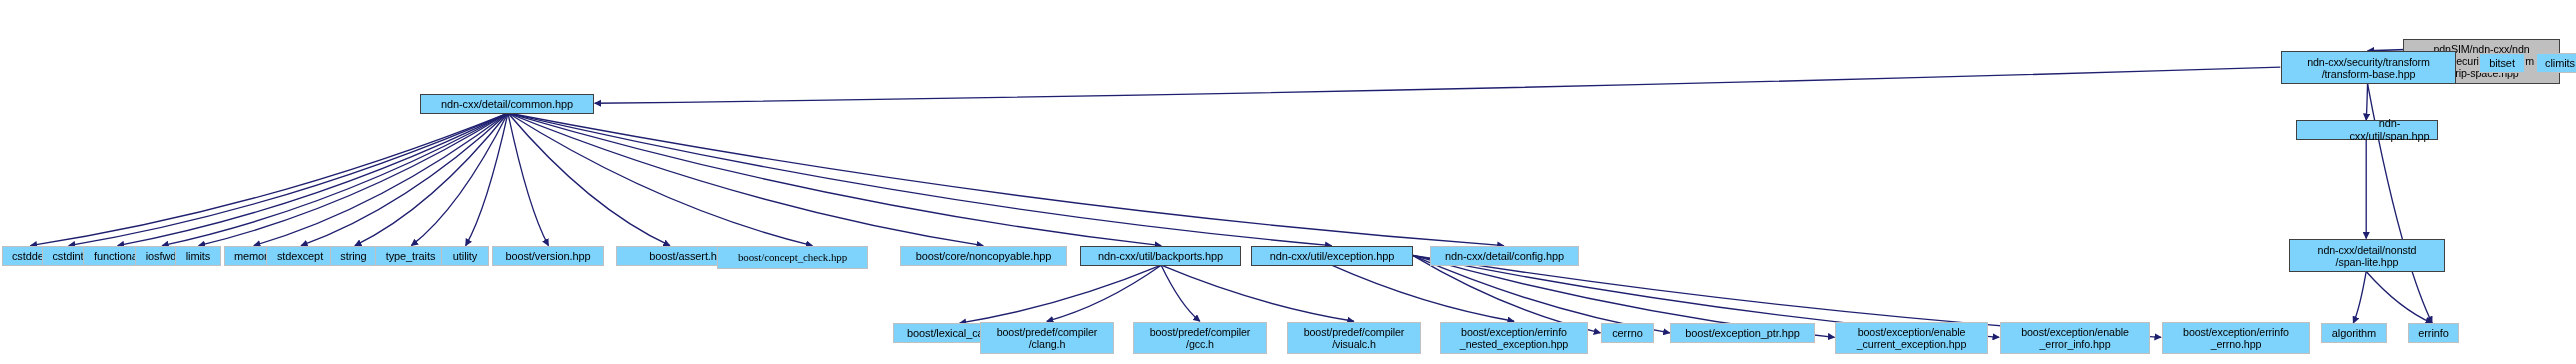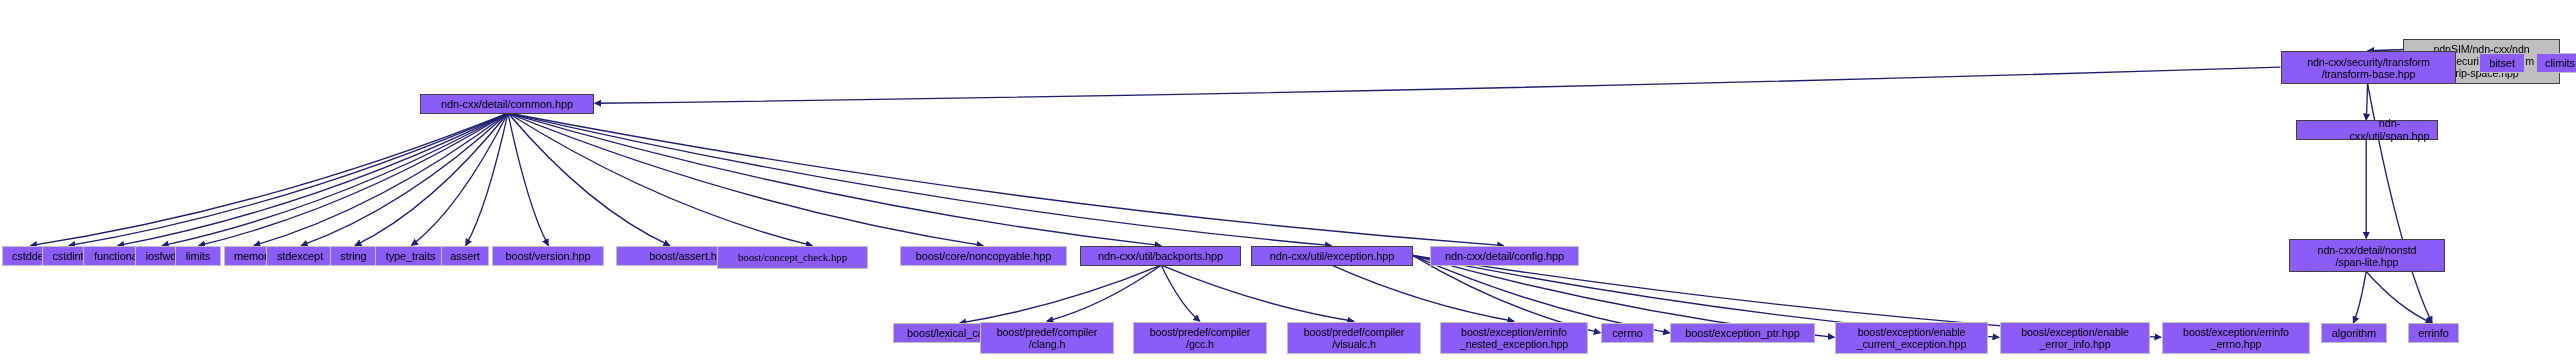--- a/index.html
+++ b/index.html
@@ -26,21 +26,21 @@
   .node {
     position: absolute;
     box-sizing: border-box;
     display: flex;
     align-items: center;
     justify-content: center;
     text-align: center;
     color: #000000;
     line-height: 1.12;
     white-space: pre-line;
-    background: #8b5cf6;
+    background: #7dd3fc;
     border: 0.9px solid #c0c0c0;
     font-size: 11px;
     letter-spacing: -0.1px;
     z-index: 2;
   }
   .node.bold {
     border: 1.8px solid #404040;
   }
   .node.root {
     background: #bfbfbf;
@@ -107,21 +107,21 @@
     <div class="node bold" style="left: 420px; top: 94px; width: 174px; height: 19.6px;">ndn-cxx/detail/common.hpp</div>
     <div class="node" style="left: 1.8px; top: 246px; width: 55px; height: 19.6px;">cstddef</div>
     <div class="node" style="left: 42px; top: 246px; width: 52px; height: 19.6px;">cstdint</div>
     <div class="node" style="left: 83px; top: 246px; width: 68px; height: 19.6px;">functional</div>
     <div class="node" style="left: 135px; top: 246px; width: 52px; height: 19.6px;">iosfwd</div>
     <div class="node" style="left: 175px; top: 246px; width: 46px; height: 19.6px;">limits</div>
     <div class="node" style="left: 224px; top: 246px; width: 59px; height: 19.6px;">memory</div>
     <div class="node" style="left: 266px; top: 246px; width: 68px; height: 19.6px;">stdexcept</div>
     <div class="node" style="left: 330px; top: 246px; width: 47px; height: 19.6px;">string</div>
     <div class="node" style="left: 375px; top: 246px; width: 71px; height: 19.6px;">type_traits</div>
-    <div class="node" style="left: 441px; top: 246px; width: 48px; height: 19.6px;">assert</div>
+    <div class="node" style="left: 441px; top: 246px; width: 48px; height: 19.6px;">utility</div>
     <div class="node" style="left: 492px; top: 246px; width: 112px; height: 19.6px;">boost/version.hpp</div>
     <div class="node" style="left: 616px; top: 246px; width: 106px; height: 19.6px; padding-left: 40px;">boost/assert.hpp</div>
     <div class="node" style="left: 717px; top: 246px; width: 151px; height: 23px; font-family: Liberation Serif, serif;">boost/concept_check.hpp</div>
     <div class="node" style="left: 900px; top: 246px; width: 167px; height: 19.6px;">boost/core/noncopyable.hpp</div>
     <div class="node bold" style="left: 1080px; top: 246px; width: 161px; height: 19.6px;">ndn-cxx/util/backports.hpp</div>
     <div class="node bold" style="left: 1251px; top: 246px; width: 162px; height: 19.6px;">ndn-cxx/util/exception.hpp</div>
     <div class="node" style="left: 1430px; top: 246px; width: 149px; height: 19.6px;">ndn-cxx/detail/config.hpp</div>
     <div class="node" style="left: 893px; top: 323px; width: 134px; height: 19.6px;">boost/lexical_cast.hpp</div>
     <div class="node" style="left: 980px; top: 322px; width: 134px; height: 32px; font-size: 10.7px;">boost/predef/compiler
 /clang.h</div>

